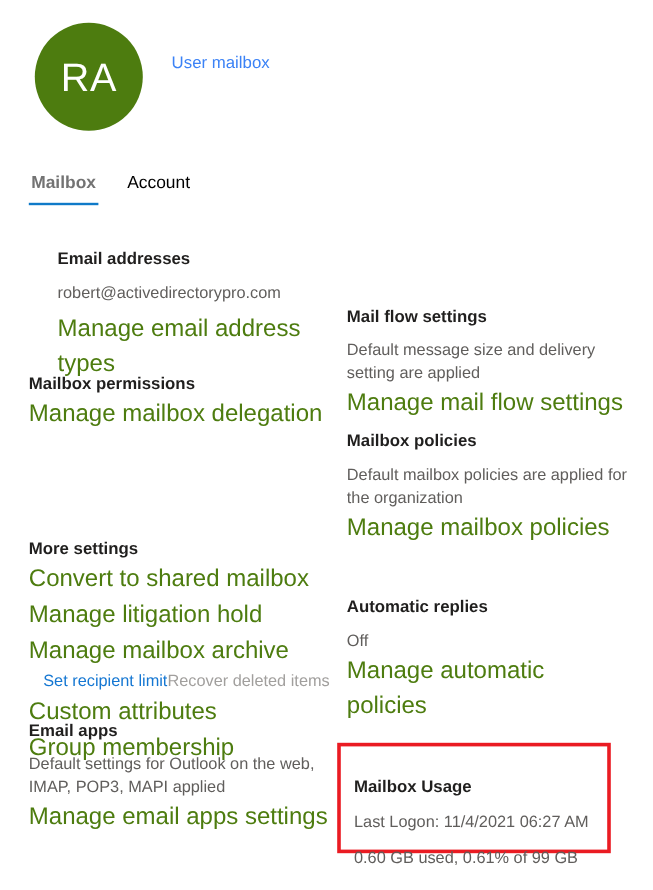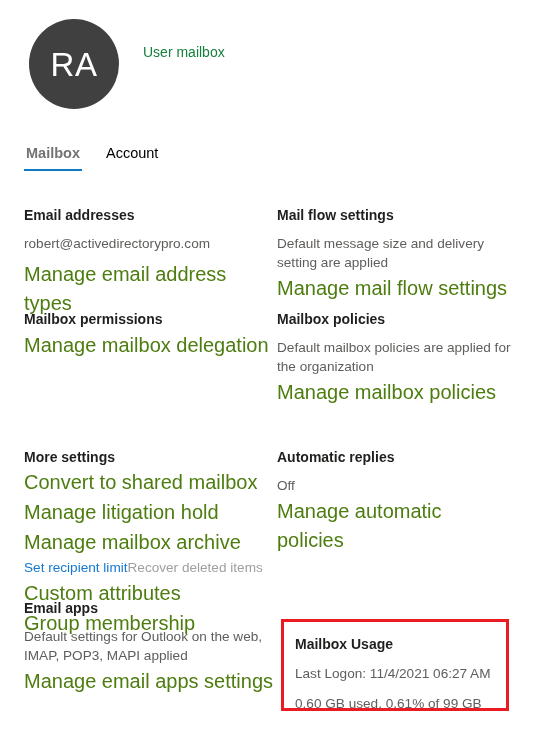--- a/index.html
+++ b/index.html
@@ -24,21 +24,21 @@
     width: 544px;
     height: 130px;
   }
   .avatar {
     position: absolute;
     left: 29px;
     top: 19px;
     width: 90px;
     height: 90px;
     border-radius: 50%;
-    background: #404040;
+    background: #4d7c0f;
     display: flex;
     align-items: center;
     justify-content: center;
   }
   .avatar-initials {
     color: #ffffff;
     font-size: 33px;
     font-weight: 400;
     letter-spacing: 0.5px;
     line-height: 1;
@@ -51,21 +51,21 @@
   }
   .display-name {
     font-size: 21px;
     font-weight: bold;
     color: #1b1a19;
     line-height: 1.25;
     letter-spacing: -0.2px;
   }
   .mailbox-type {
     font-size: 14px;
-    color: #15803d;
+    color: #3b82f6;
     margin-top: 5px;
     line-height: 1.3;
   }
 
   
   .tabs {
     position: absolute;
     left: 24px;
     top: 142px;
     display: flex;
@@ -98,21 +98,21 @@
     position: absolute;
     left: 0;
     top: 206px;
     width: 544px;
   }
   .col {
     position: absolute;
     top: 0;
   }
   .col-left  { left: 24px;  width: 252px; }
-  .col-right { left: 277px; width: 236px; }
+  .col-right { left: 289px; width: 236px; margin-top: 48px; }
 
   .section { margin-bottom: 0; }
   .section-title {
     font-size: 14px;
     font-weight: bold;
     color: #201f1e;
     line-height: 1.35;
   }
   .section-text {
     font-size: 13.6px;
@@ -129,40 +129,41 @@
     text-decoration: none;
     margin-top: 7px;
   }
   .link.compact { margin-top: 2px; }
   .link-list .link { margin-top: 1px; }
   .inline-row {
     font-size: 13.6px;
     line-height: 1.45;
     margin-top: 1px;
     white-space: nowrap;
+    margin-left: 12px;
   }
   .inline-row .link-inline {
     color: #1577d2;
     cursor: pointer;
   }
   .inline-row .disabled-inline {
     color: #a19f9d;
   }
 
   
   .usage-box {
     position: absolute;
     left: 281px;
     top: 619px;
     width: 228px;
     height: 92px;
     border: 3px solid #ea1b22;
     background: #ffffff;
     box-sizing: border-box;
-    padding: 13px 0 0 11px;
+    padding: 24px 0 0 11px;
   }
   .usage-box .section-title { font-size: 14px; }
   .usage-line {
     font-size: 13.6px;
     color: #605e5c;
     line-height: 1.45;
     margin-top: 10px;
   }
 </style>
 </head>
@@ -179,21 +180,21 @@
 
 <div class="tabs">
   <div class="tab active">Mailbox</div>
   <div class="tab">Account</div>
 </div>
 
 <div class="content">
 
   <div class="col col-left">
 
-    <div class="section" style="height:104px;">
+    <div class="section" style="height:104px;margin-left:24px;">
       <div class="section-title">Email addresses</div>
       <div class="section-text">robert@activedirectorypro.com</div>
       <a class="link">Manage email address types</a>
     </div>
 
     <div class="section" style="height:138px;">
       <div class="section-title">Mailbox permissions</div>
       <a class="link compact">Manage mailbox delegation</a>
     </div>
 

